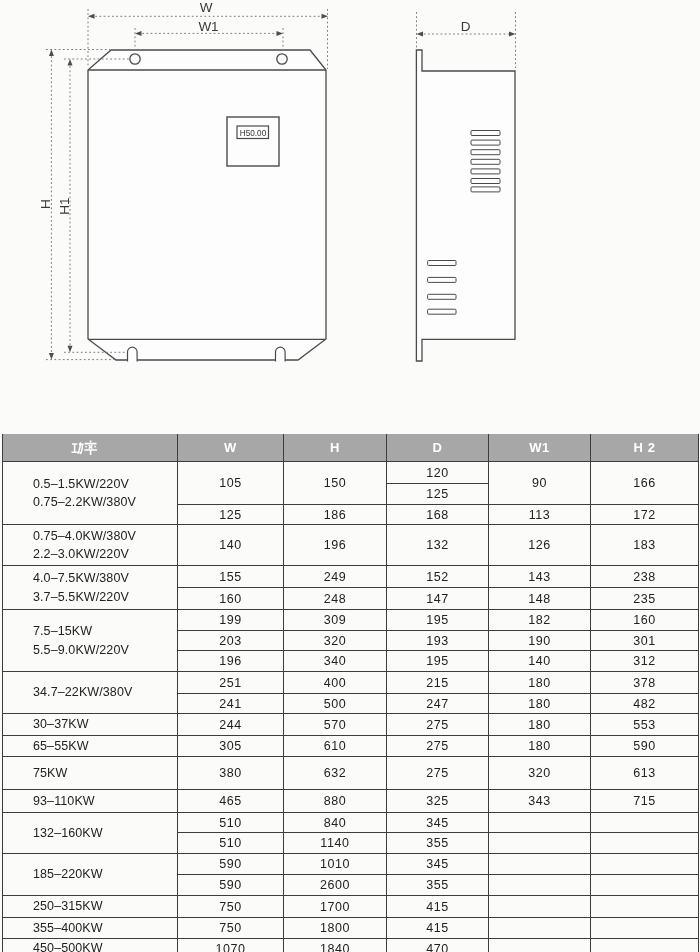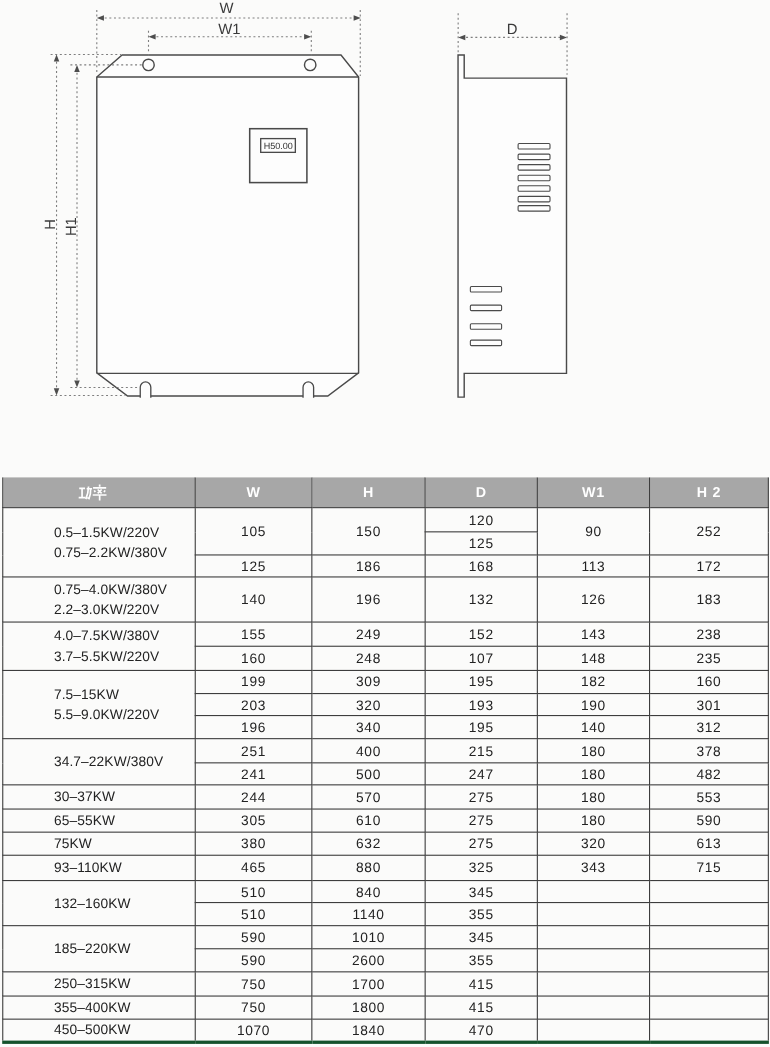--- a/index.html
+++ b/index.html
@@ -1,21 +1,21 @@
 <!DOCTYPE html>
 <html><head>
 <meta charset="utf-8">
 <style>
 html,body{margin:0;padding:0;}
 body{width:700px;height:952px;background:#fbfbfa;font-family:"Liberation Sans",sans-serif;position:relative;overflow:hidden;}
 #drawing{position:absolute;left:0;top:0;}
 table{position:absolute;left:2px;top:434px;border-collapse:collapse;table-layout:fixed;width:696px;color:#222;}
 td,th{border:1px solid #3d3d3d;padding:0;font-size:12.5px;letter-spacing:0.6px;text-align:center;vertical-align:middle;overflow:hidden;}
 th{background:#a7a7a7;color:#fff;font-weight:bold;font-size:13px;height:27px;border-top:none;}
-td.lbl{text-align:left;padding-left:46px;font-size:12.5px;letter-spacing:0.1px;line-height:18.5px;}
+td.lbl{text-align:left;padding-left:30px;font-size:12.5px;letter-spacing:0.1px;line-height:18.5px;}
 tr.botline td{border-bottom:3px solid #14532d;}
 </style>
 </head>
 <body>
 
 <svg id="drawing" width="700" height="434" viewBox="0 0 700 434">
   <g fill="none" stroke="#4a4a4a" stroke-width="1.3">
 
     <path d="M111,50 L310,50 L326,70 L326,339 L298,360 L116,360 L88,339 L88,70 Z" fill="#fdfdfd"></path>
 
@@ -133,21 +133,21 @@
         <th>W1</th>
         <th>H 2</th>
       </tr>
 
   <tr style="height:22px">
         <td class="lbl" rowspan="3">0.5–1.5KW/220V<br>0.75–2.2KW/380V</td>
         <td rowspan="2">105</td>
         <td rowspan="2">150</td>
         <td>120</td>
         <td rowspan="2">90</td>
-        <td rowspan="2">252</td>
+        <td rowspan="2">166</td>
       </tr>
   <tr style="height:21px">
         <td>125</td>
       </tr>
   <tr style="height:20px">
         <td>125</td>
         <td>186</td>
         <td>168</td>
         <td>113</td>
         <td>172</td>
@@ -166,21 +166,21 @@
         <td class="lbl" rowspan="2">4.0–7.5KW/380V<br>3.7–5.5KW/220V</td>
         <td>155</td>
         <td>249</td>
         <td>152</td>
         <td>143</td>
         <td>238</td>
       </tr>
   <tr style="height:22px">
         <td>160</td>
         <td>248</td>
-        <td>107</td>
+        <td>147</td>
         <td>148</td>
         <td>235</td>
       </tr>
 
   <tr style="height:21px">
         <td class="lbl" rowspan="3">7.5–15KW<br>5.5–9.0KW/220V</td>
         <td>199</td>
         <td>309</td>
         <td>195</td>
         <td>182</td>
@@ -228,21 +228,21 @@
 
   <tr style="height:21px">
         <td class="lbl">65–55KW</td>
         <td>305</td>
         <td>610</td>
         <td>275</td>
         <td>180</td>
         <td>590</td>
       </tr>
 
-  <tr style="height:21px">
+  <tr style="height:33px">
         <td class="lbl">75KW</td>
         <td>380</td>
         <td>632</td>
         <td>275</td>
         <td>320</td>
         <td>613</td>
       </tr>
 
   <tr style="height:23px">
         <td class="lbl">93–110KW</td>

